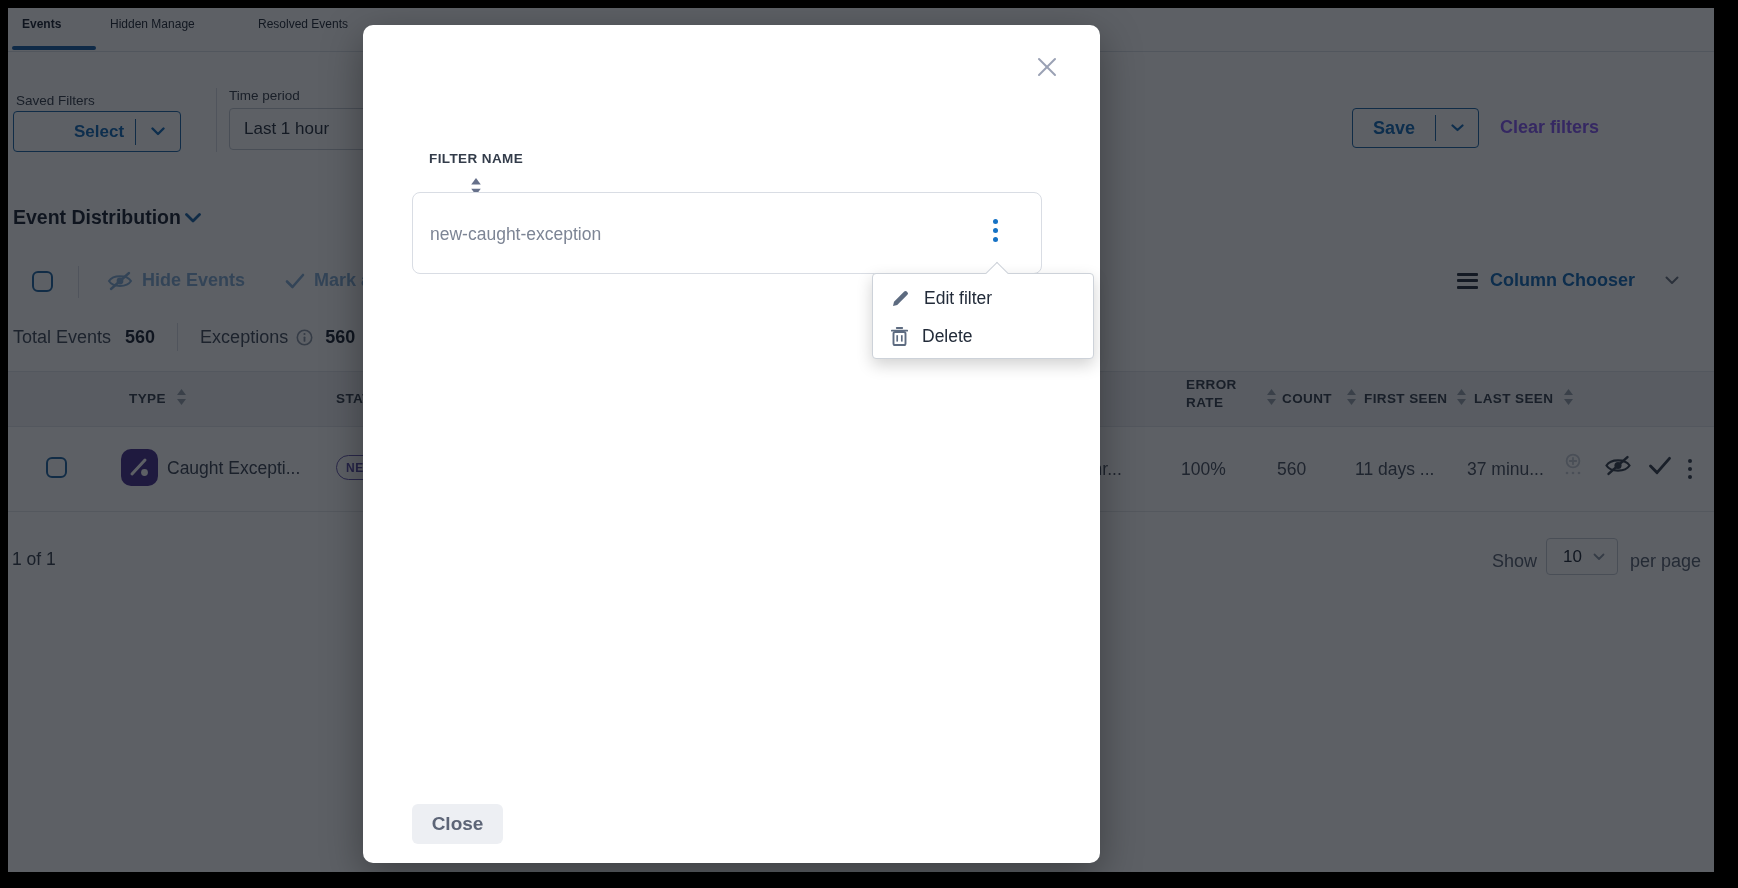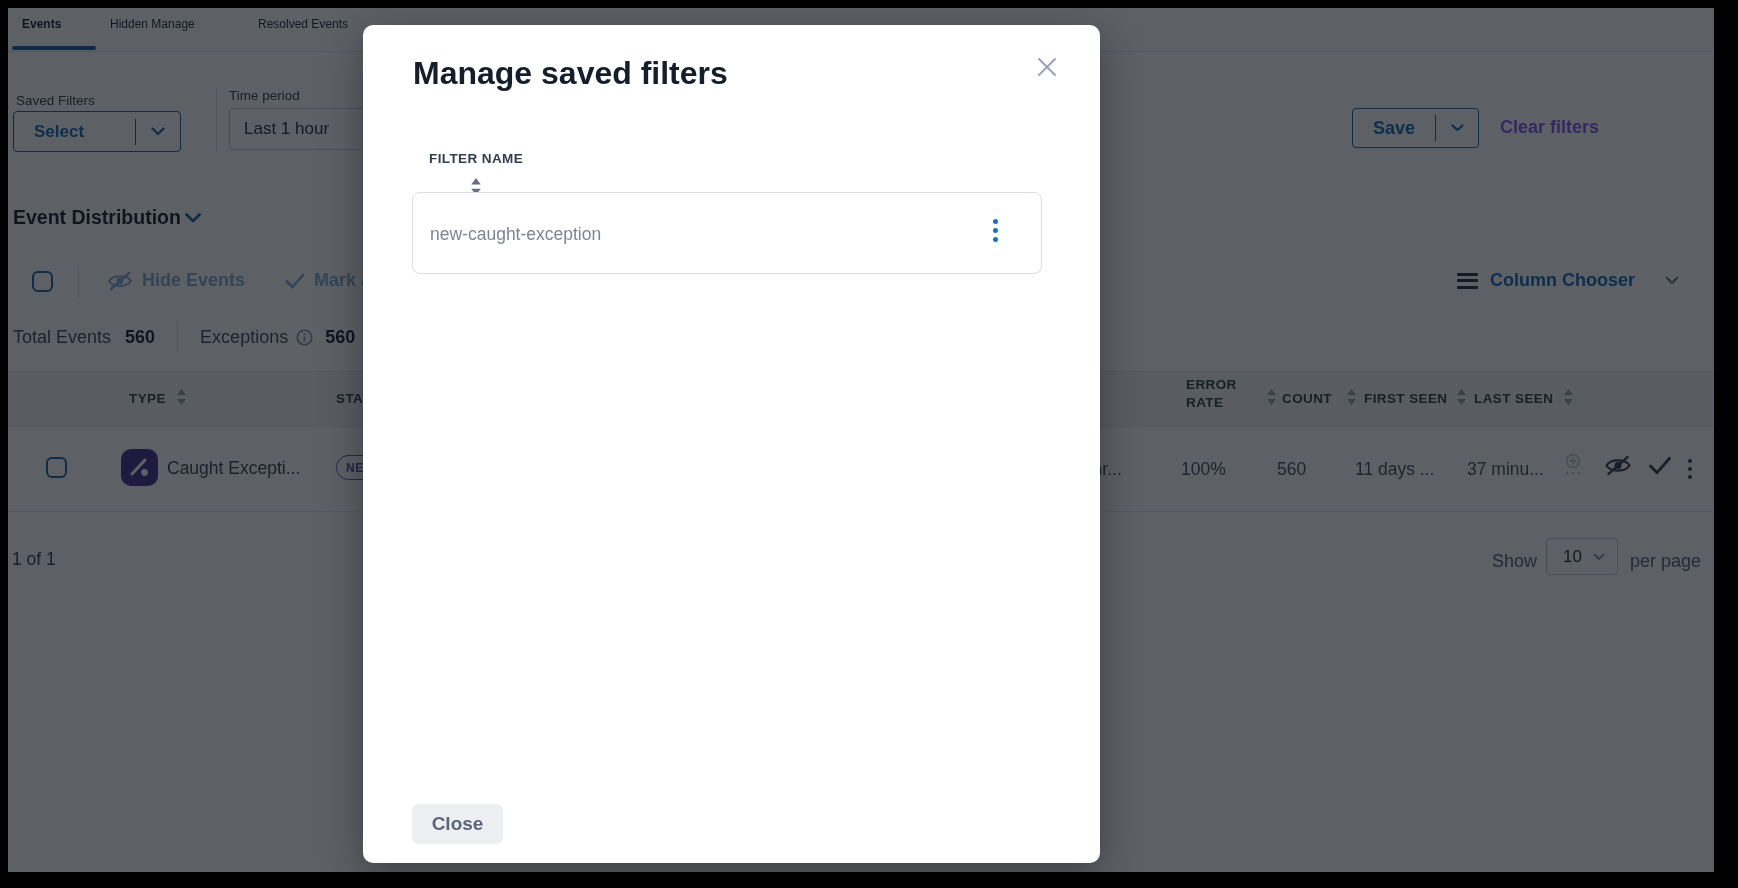--- a/index.html
+++ b/index.html
@@ -77,21 +77,21 @@
 <div class="page">
   <div class="content">
 
     <span class="abs tab active" style="left:14px; top:9px;">Events</span>
     <span class="abs tab" style="left:102px; top:9px;">Hidden Manage</span>
     <span class="abs tab" style="left:250px; top:9px;">Resolved Events</span>
     <div class="abs tab-underline" style="left:4px; top:38px; width:84px;"></div>
     <div class="abs tabbar-border" style="left:0; top:43px; width:1706px;"></div>
 
     <span class="abs field-label" style="left:8px; top:85px;">Saved Filters</span>
-    <div class="abs select-box" style="left:5px; top:103px; width:168px; height:41px;">
+    <div class="abs select-box" style="left:5px; top:103px; width:168px; height:41px;padding-left:40px;">
       <span class="lbl">Select</span>
       <span class="div"></span>
       <span class="chev">
         <svg width="14" height="9" viewBox="0 0 14 9">
             <polyline points="1.5,1.5 7,7 12.5,1.5" fill="none" stroke="#176cb8" stroke-width="2.4" stroke-linecap="round" stroke-linejoin="round"></polyline>
           </svg>
       </span>
     </div>
     <div class="abs vdiv" style="left:208px; top:80px; height:64px;"></div>
     <span class="abs field-label" style="left:221px; top:80px;">Time period</span>
@@ -234,21 +234,20 @@
       <svg width="12" height="8" viewBox="0 0 12 8">
           <polyline points="1.5,1.5 6,6 10.5,1.5" fill="none" stroke="#8b95a5" stroke-width="1.8" stroke-linecap="round" stroke-linejoin="round"></polyline>
         </svg>
     </div>
     <span class="abs pg-muted" style="left:1622px; top:543px;">per page</span>
   </div>
 
   <div class="dim"></div>
 
   <div class="modal">
-    <div class="abs modal-title" style="left:50px; top:30px;">Manage saved filters</div>
     <svg class="abs x-btn" style="left:672px; top:30px;" width="24" height="24" viewBox="0 0 24 24">
       <line x1="4" y1="4" x2="20" y2="20" stroke="#9aa1b4" stroke-width="2" stroke-linecap="round"></line>
       <line x1="20" y1="4" x2="4" y2="20" stroke="#9aa1b4" stroke-width="2" stroke-linecap="round"></line>
     </svg>
     <div class="abs mod-th" style="left:66px; top:126px;flex-direction:column;">
       <span>FILTER NAME</span>
       <svg width="12" height="17" viewBox="0 0 11 16">
           <path d="M5.5 0 L10 6 H1 Z" fill="#66708a"></path>
           <path d="M5.5 16 L1 10 H10 Z" fill="#66708a"></path>
         </svg>
@@ -257,13 +256,32 @@
       <span class="abs filter-name" style="left:17px; top:31px;">new-caught-exception</span>
       <div class="abs kebab" style="left:577px; top:22px; width:10px;">
           <span></span>
           <span></span>
           <span></span>
         </div>
     </div>
     <button class="abs close-btn" style="left:49px; top:779px; width:91px; height:40px;">Close</button>
   </div>
 
+  <div class="popover">
+    <div class="pop-arrow"></div>
+    <div class="menu-item" style="margin-top:5px;">
+      <svg width="19" height="19" viewBox="0 0 19 19">
+        <path d="M2 17 L3 12.8 L13.2 2.6 A1.8 1.8 0 0 1 15.8 2.6 L16.4 3.2 A1.8 1.8 0 0 1 16.4 5.8 L6.2 16 Z" fill="#5d6b80"></path>
+      </svg>
+      <span>Edit filter</span>
+    </div>
+    <div class="menu-item">
+      <svg width="17" height="19" viewBox="0 0 17 19">
+        <rect x="2.5" y="5" width="12" height="13" rx="1.6" fill="none" stroke="#5d6b80" stroke-width="1.9"></rect>
+        <line x1="0.8" y1="3.6" x2="16.2" y2="3.6" stroke="#5d6b80" stroke-width="1.9" stroke-linecap="round"></line>
+        <line x1="5.8" y1="1" x2="11.2" y2="1" stroke="#5d6b80" stroke-width="1.9" stroke-linecap="round"></line>
+        <line x1="6.2" y1="8.2" x2="6.2" y2="14.6" stroke="#5d6b80" stroke-width="1.7"></line>
+        <line x1="10.8" y1="8.2" x2="10.8" y2="14.6" stroke="#5d6b80" stroke-width="1.7"></line>
+      </svg>
+      <span>Delete</span>
+    </div>
+  </div>
 </div>
 
 </body></html>

